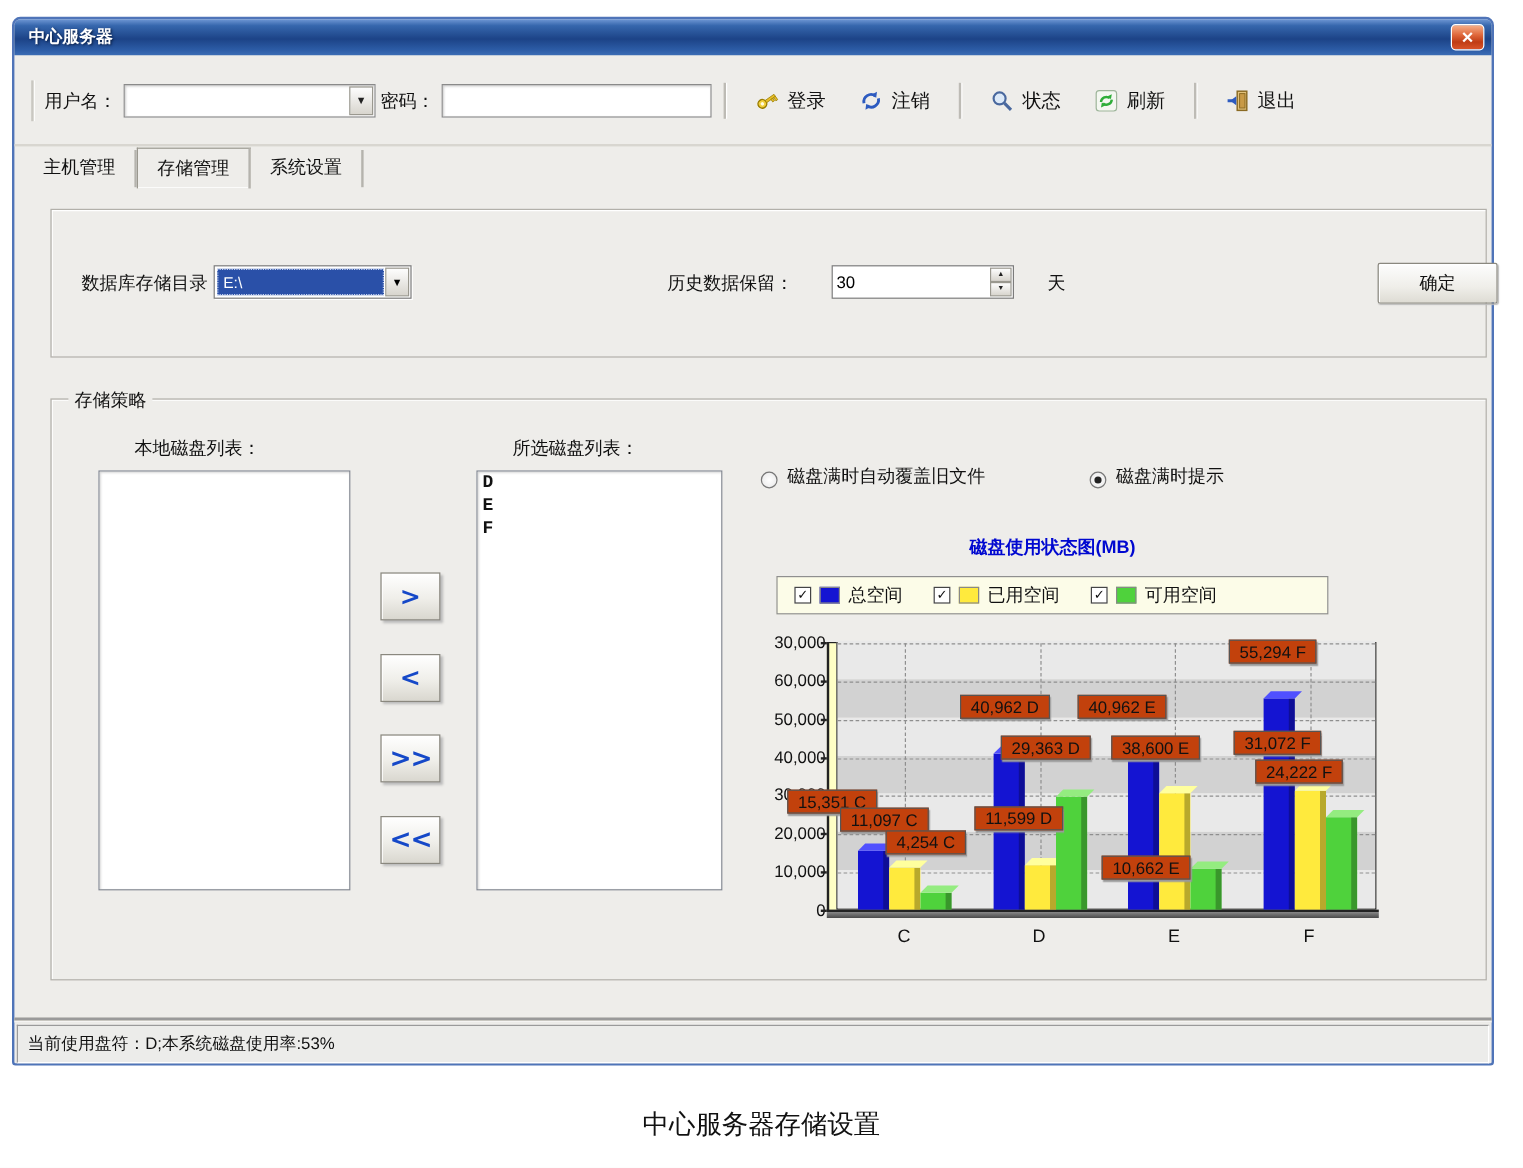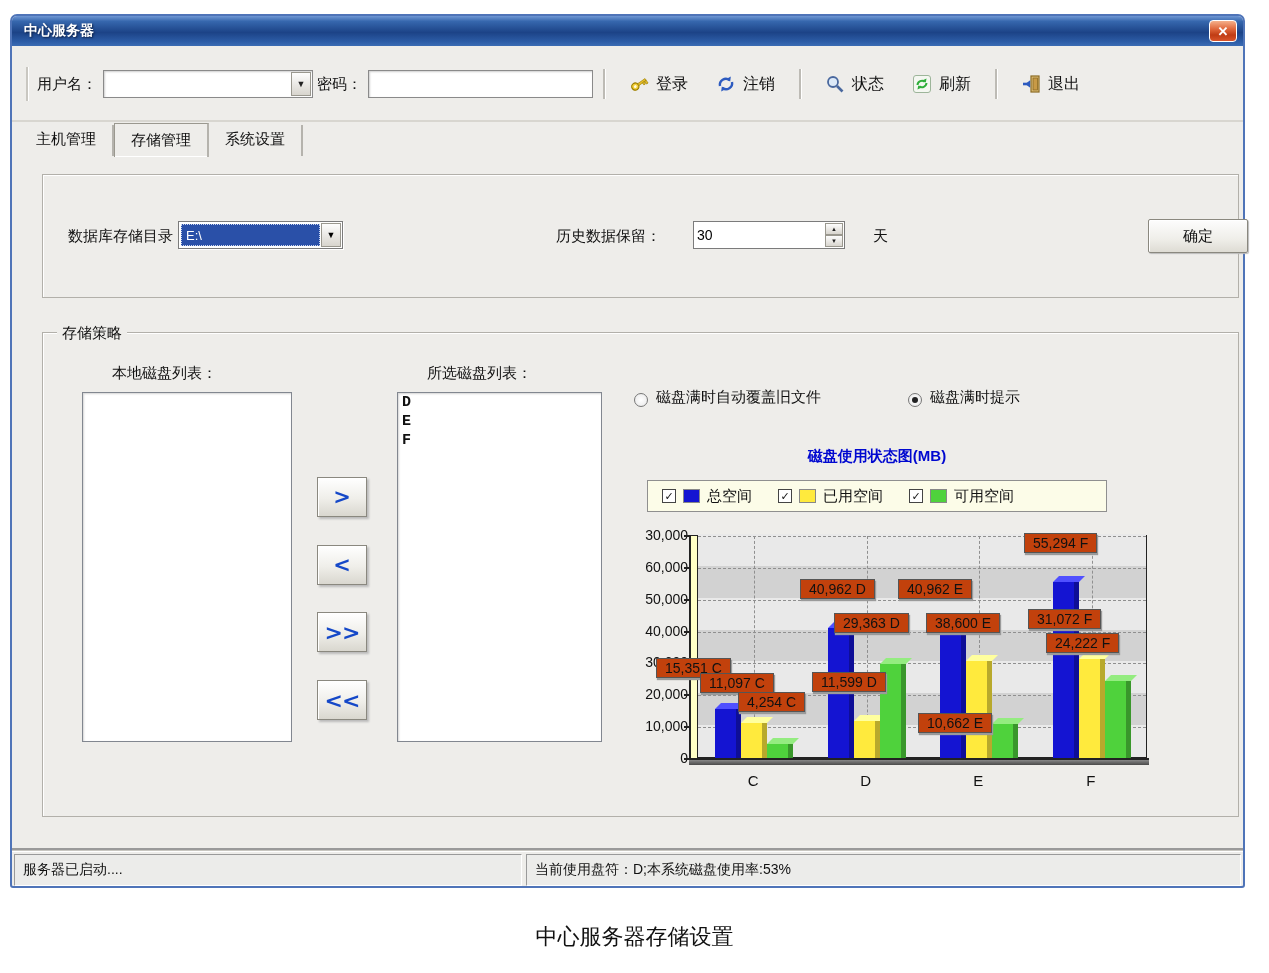--- a/index.html
+++ b/index.html
@@ -364,19 +364,18 @@
         <div class="anno" style="left: 256px; top: 52px; z-index: 26;">40,962 E</div>
         <div class="anno" style="left: 284px; top: 86px; z-index: 27;">38,600 E</div>
         <div class="anno" style="left: 276px; top: 146px; z-index: 28; margin-top: 40px;">10,662 E</div>
         <div class="anno" style="left: 382px; top: 6px; z-index: 29;">55,294 F</div>
         <div class="anno" style="left: 386px; top: 82px; z-index: 30;">31,072 F</div>
         <div class="anno" style="left: 404px; top: 106px; z-index: 31;">24,222 F</div>
       </div>
 
     <div class="statusdivider"></div>
     <div class="statusbar">
-      <div class="statuscell" id="status-left">服务器已启动....</div>
       <div class="statuscell" id="status-right">当前使用盘符：D;本系统磁盘使用率:53%</div>
     </div>
   </div>
 
   <div class="caption">中心服务器存储设置</div>
 </div>
 
 </body></html>

